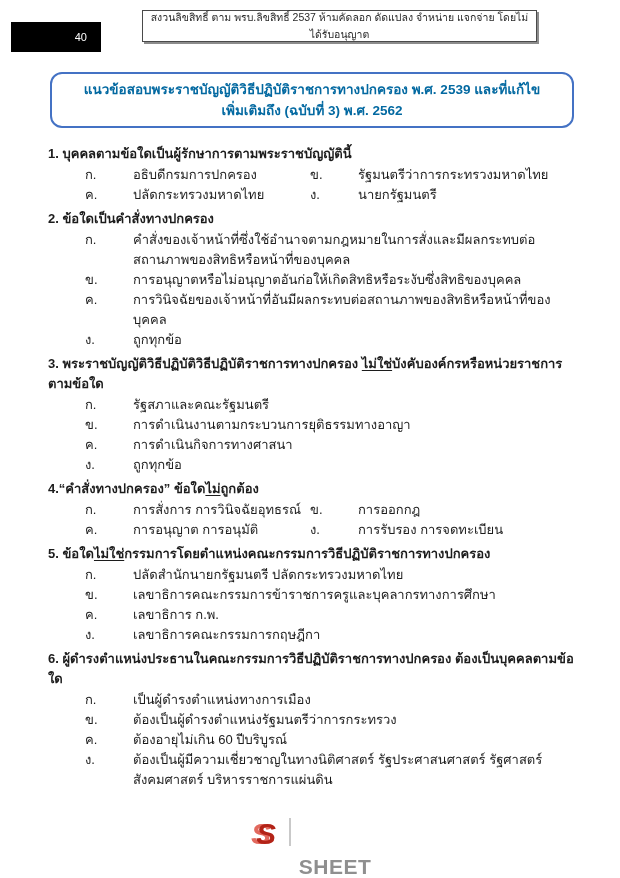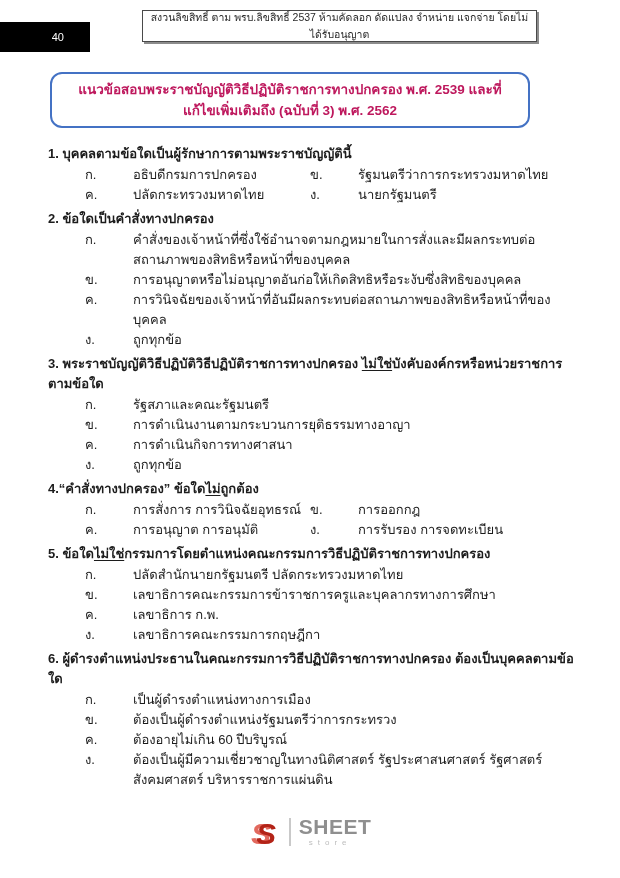--- a/index.html
+++ b/index.html
@@ -4,40 +4,40 @@
 <style>
   html, body { margin:0; padding:0; }
   body {
     width: 620px; height: 878px; position: relative;
     background: #ffffff; overflow: hidden;
     font-family: "Liberation Sans", "DejaVu Sans", sans-serif;
     color: #1c1c1c;
   }
   
   .pagenum-bar {
-    position: absolute; left: 0; top: 22px; width: 90px; height: 30px;
+    position: absolute; left: 11px; top: 22px; width: 90px; height: 30px;
     background: #000; color: #fff; display: flex; align-items: center;
-    justify-content: flex-end; padding-right: 26px; box-sizing: border-box;
+    justify-content: flex-end; padding-right: 14px; box-sizing: border-box;
     font-size: 11px;
   }
   .copyright-box {
     position: absolute; left: 103px; top: 10px; width: 395px; height: 32px;
     border: 1px solid #4a4a4a; box-shadow: 2px 2px 0 rgba(0,0,0,0.45);
     background: #fff; display: flex; align-items: center; justify-content: center;
     font-size: 10.5px; color: #2a2a2a; box-sizing: border-box; padding: 0 6px;
     text-align: center;
     margin-left: 39px;
   }
   
   .title-box {
-    position: absolute; left: 50px; top: 72px; width: 480px;
+    position: absolute; left: 50px; top: 72px; width: 524px;
     border: 2.5px solid #4472c4; border-radius: 12px;
     box-sizing: border-box; padding: 5px 26px;
     text-align: center; font-weight: bold; font-size: 13.5px; line-height: 21px;
-    color: #be185d;
+    color: #0369a1;
   }
   
   .content { position: absolute; top: 140px; left: 48px; width: 528px; }
   .question { margin-top: 4px; }
   .stem { font-weight: bold; font-size: 13px; line-height: 20px; margin-bottom: 1px; }
   .ul { text-decoration: underline; text-underline-offset: 2px; font-family: Liberation Serif, serif; }
   .choices { font-size: 13px; }
   .choices.one-col { padding-left: 37px; }
   .choices.one-col .choice { display: flex; line-height: 20px; }
   .choices.two-col {
@@ -53,21 +53,21 @@
     display: flex; justify-content: center;
   }
   .logo { display: flex; align-items: flex-start; }
   .logo-s { display: block; margin-top: 0; }
   .s-back { font-size: 30px; font-weight: bold; font-style: italic;
             fill: #e2695e; font-family: "Liberation Sans", sans-serif; }
   .s-front { font-size: 30px; font-weight: bold; font-style: italic;
              fill: #b32317; font-family: "Liberation Sans", sans-serif; }
   .logo-divider { width: 2px; height: 28px; background: #c9c9c9; margin: 2px 8px 0 4px; }
   .logo-text { display: flex; flex-direction: column; }
-  .brand { font-size: 21px; font-weight: bold; color: #8f8f8f; letter-spacing: 0.5px; line-height: 22px; }
+  .brand { font-size: 21px; font-weight: bold; color: #8f8f8f; letter-spacing: 0.5px; line-height: 22px; margin-top: 40px; }
   .brand-sub { font-size: 8px; color: #bdbdbd; letter-spacing: 5px; line-height: 9px; margin-left: 10px; }
 </style>
 </head>
 <body>
 
 <div class="pagenum-bar">
   <span>40</span>
 </div>
 
 <div class="copyright-box">

